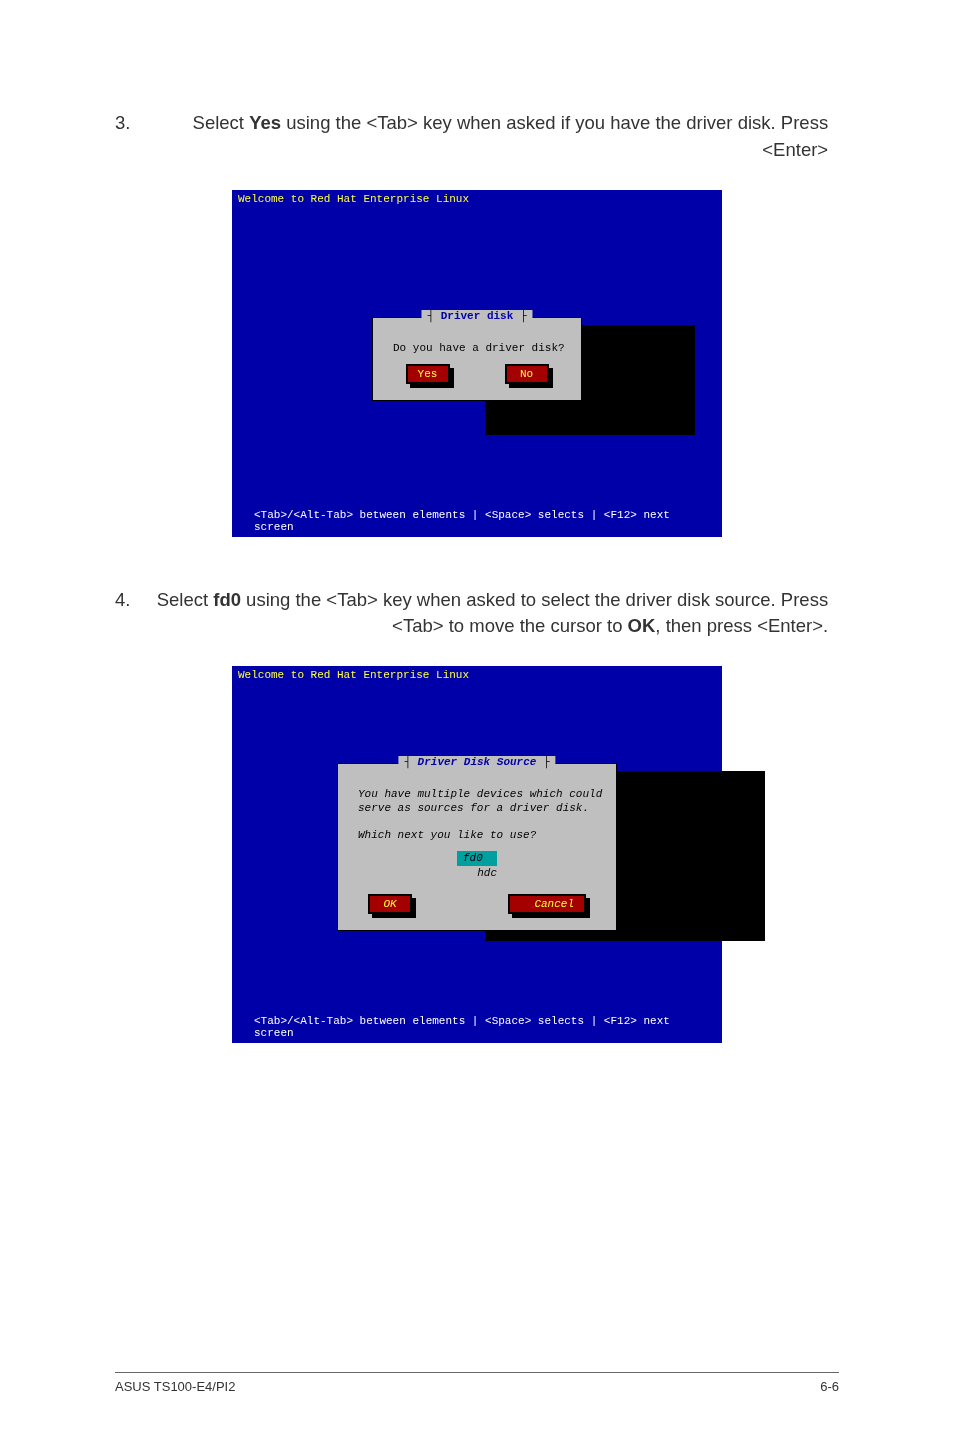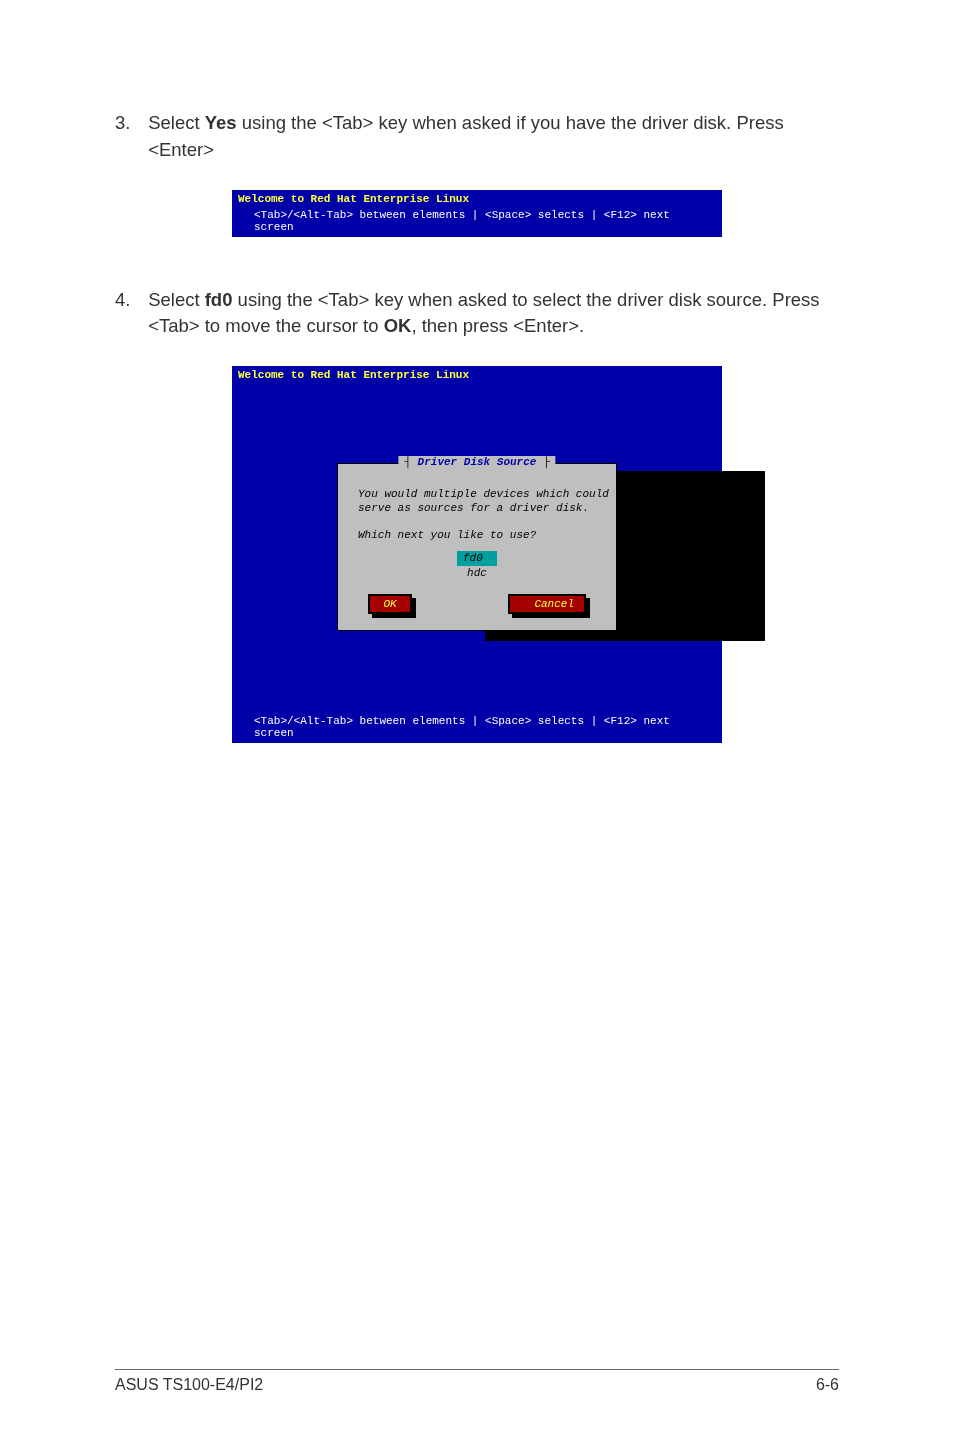--- a/index.html
+++ b/index.html
@@ -7,38 +7,38 @@
     font-family: Arial, Helvetica, sans-serif;
     width: 954px;
     height: 1438px;
     background: #fff;
     padding: 110px 115px 40px 115px;
     position: relative;
     color: #333;
   }
   .step { margin-bottom: 26px; font-size: 18.5px; line-height: 1.45; }
   .step-num { display: inline-block; width: 28px; vertical-align: top; }
-  .step-body { display: inline-block; width: 680px; vertical-align: top; }
+  .step-body { display: inline-block; width: 680px; vertical-align: top; text-align: right; }
   .bold-inline { font-weight: 700; }
 
   .screen {
     width: 490px;
     height: auto;
     background: #0000a8;
     margin: 20px auto 50px auto;
     font-family: "Courier New", monospace;
     font-size: 11px;
     color: #fff;
     position: relative;
     padding-bottom: 2px;
   }
   .screen .titlebar {
     color: #ffff40;
     padding: 3px 6px 2px 6px;
-    font-weight: bold;
+    font-weight: normal;
   }
   .screen-inner {
     position: relative;
     height: 300px;
   }
   .screen-inner.tall { height: 330px; font-style: italic; }
 
   .dialog {
     position: absolute;
     left: 50%;
@@ -84,72 +84,93 @@
   .tui-btn .face.wide { min-width: 60px; padding-left: 24px; }
   .tui-btn .sh {
     position:absolute;
     background:#000;
     top:4px; left:4px; right:-4px; bottom:-4px;
     z-index:-1;
   }
 
   .list-area { text-align:center; margin:4px 0 14px 0; line-height:1.3; }
   .list-sel { background:#00a0a0; color:#000; padding:0 6px; display:inline-block; min-width:40px; text-align:left;}
-  .list-item { color:#000; display:inline-block; min-width:40px; text-align:center;}
+  .list-item { color:#000; display:inline-block; min-width:40px; text-align:right;}
 
   .footer-bar {
     padding: 2px 22px;
     color:#fff;
   }
 
   .page-footer {
     position: absolute;
     bottom: 44px;
     left: 115px;
     right: 115px;
     border-top: 1px solid #666;
     padding-top: 6px;
-    font-size: 16px;
+    font-size: 13px;
     color: #333;
     display:flex;
     justify-content: space-between;
   }
 </style>
 </head>
 <body>
 
 <div class="step">
   <span class="step-num">3.</span>
   <span class="step-body">
     <span>Select </span><span class="bold-inline">Yes</span><span> using the &lt;Tab&gt; key when asked if you have the driver disk. Press &lt;Enter&gt;</span>
   </span>
 </div>
 
 <div class="screen">
   <div class="titlebar">Welcome to Red Hat Enterprise Linux</div>
+  <div class="screen-inner">
+    <div class="dialog-wrap" style="top:110px; left:50%; transform:translateX(-50%);">
+      <div class="dialog-shadow" style="top:8px; left:8px; width:210px; height:110px;"></div>
+      <div class="dialog" style="width:210px;">
+        <div class="dialog-title">
+          <span class="bar">┤ </span><span>Driver disk</span><span class="bar"> ├</span>
+        </div>
+        <div class="dlg-text">Do you have a driver disk?</div>
+        <div class="btn-row">
+          <div class="tui-btn">
+            <div class="sh"></div>
+            <div class="face">Yes</div>
+          </div>
+          <div class="tui-btn">
+            <div class="sh"></div>
+            <div class="face">No</div>
+          </div>
+        </div>
+      </div>
+    </div>
+  </div>
   <div class="footer-bar">&lt;Tab&gt;/&lt;Alt-Tab&gt; between elements  | &lt;Space&gt; selects | &lt;F12&gt; next screen</div>
 </div>
 
 <div class="step">
   <span class="step-num">4.</span>
   <span class="step-body">
     <span>Select </span><span class="bold-inline">fd0</span><span> using the &lt;Tab&gt; key when asked to select the driver disk source. Press &lt;Tab&gt; to move the cursor to </span><span class="bold-inline">OK</span><span>, then press &lt;Enter&gt;.</span>
   </span>
 </div>
 
 <div class="screen">
   <div class="titlebar">Welcome to Red Hat Enterprise Linux</div>
   <div class="screen-inner tall">
     <div class="dialog-wrap" style="top:80px; left:50%; transform:translateX(-50%);">
       <div class="dialog-shadow" style="top:8px; left:8px; width:280px; height:170px;"></div>
       <div class="dialog" style="width:280px;">
         <div class="dialog-title">
           <span class="bar">┤ </span><span>Driver Disk Source</span><span class="bar"> ├</span>
         </div>
-        <div class="dlg-text" style="margin-bottom:2px;">You would multiple devices which could</div>
+        <div class="dlg-text" style="margin-bottom:2px;">You have multiple devices which could</div>
         <div class="dlg-text" style="margin-bottom:15px;">serve as sources for a driver disk.</div>
         <div class="dlg-text">Which next you like to use?</div>
         <div class="list-area">
           <span class="list-sel">fd0</span><br>
           <span class="list-item">hdc</span>
         </div>
         <div class="btn-row" style="justify-content:space-between; padding:0 10px;">
           <div class="tui-btn">
             <div class="sh"></div>
             <div class="face">OK</div>

